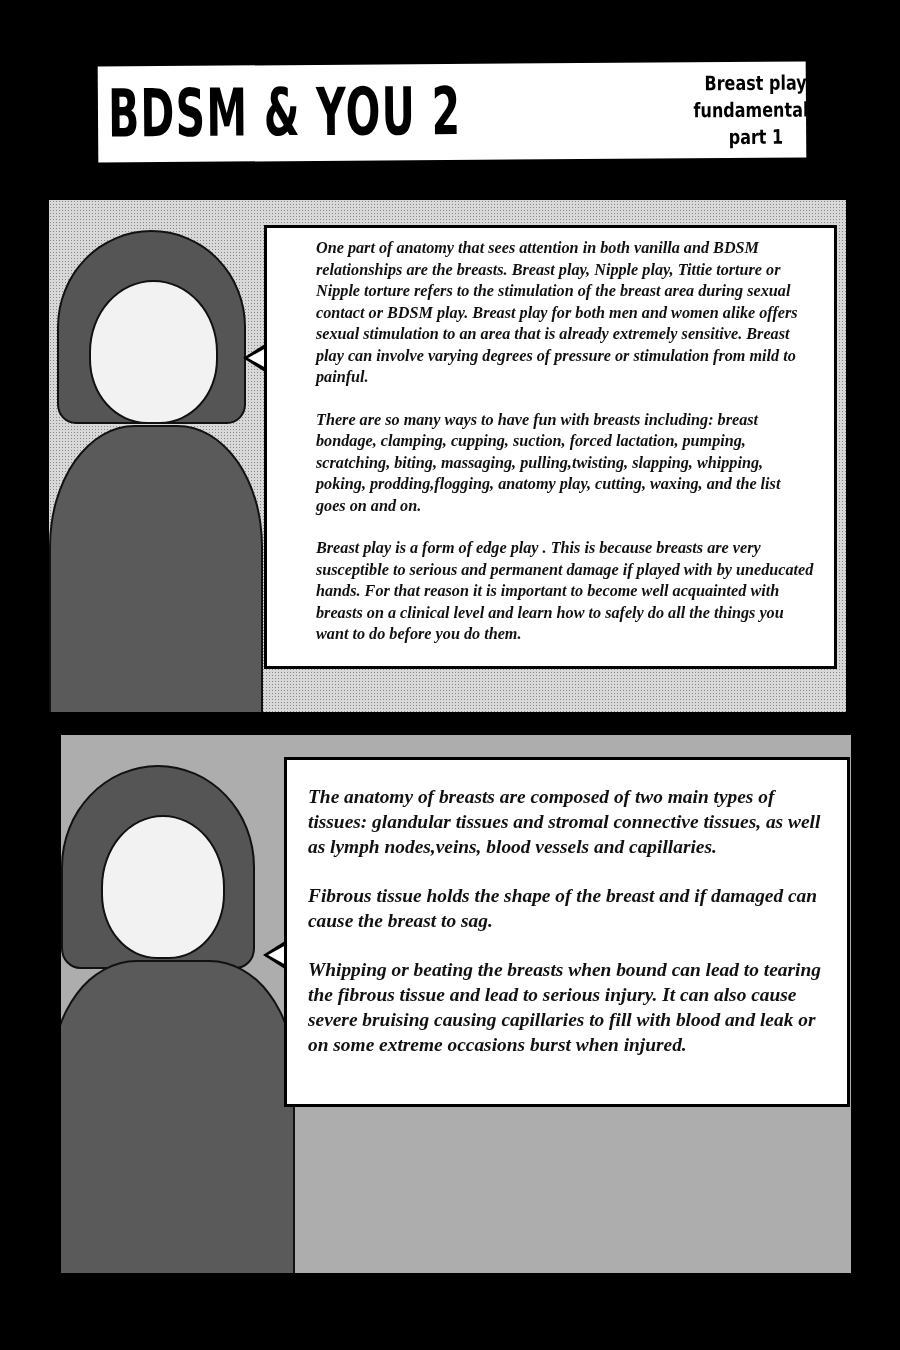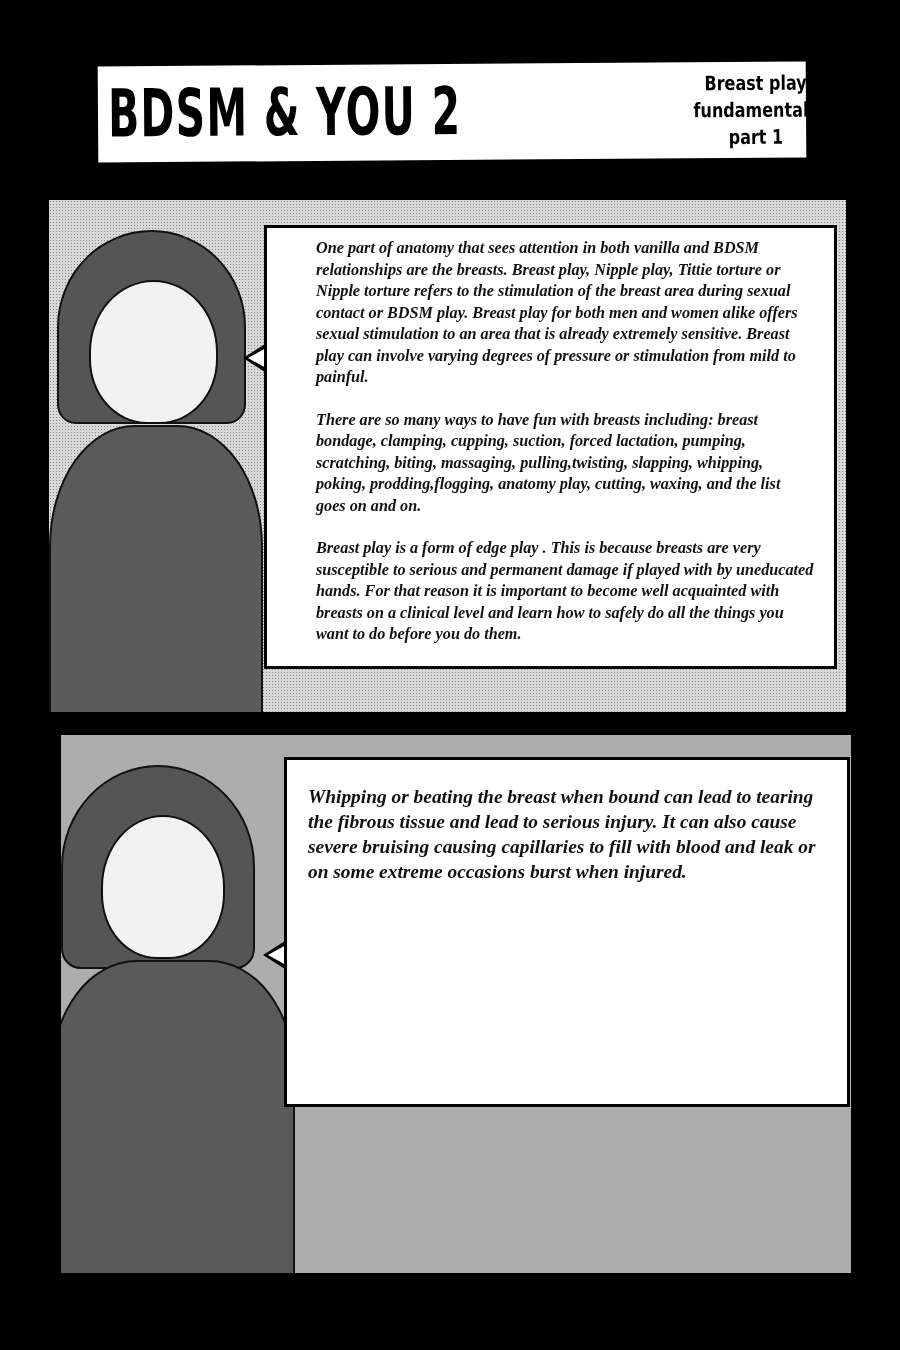--- a/index.html
+++ b/index.html
@@ -86,15 +86,17 @@
     <p>Breast play is a form of edge play . This is because breasts are very susceptible to serious and permanent damage  if played with by uneducated hands. For that reason  it is important to become well acquainted  with breasts on a clinical level  and learn how to safely do all the things you want to do before you do them.</p>
   </div>
 </div>
 
 <div class="panel panel-2">
   <div class="figure figure-hair" style="left:0px;top:30px;width:190px;height:200px;"></div>
   <div class="figure figure-head" style="left:40px;top:80px;width:120px;height:140px;"></div>
   <div class="figure" style="left:-10px;top:225px;width:240px;height:320px;border-radius:35% 35% 0 0;"></div>
   <div class="tail tail-2"></div>
   <div class="bubble bubble-2">
-    <p>Whipping or beating the breast when bound can lead to tearing the fibrous tissue  and lead to serious injury. It can also cause severe bruising causing capillaries to fill with blood  and leak or on some extreme occasions burst when injured.</p>
+    <p>The anatomy of  breasts are composed of two main types of tissues: glandular tissues and stromal connective tissues, as well as lymph nodes,veins, blood vessels and capillaries.</p>
+    <p>Fibrous  tissue holds the shape of the breast and if damaged can cause the breast to sag.</p>
+    <p>Whipping or beating the breasts when bound can lead to tearing the fibrous tissue  and lead to serious injury. It can also cause severe bruising causing capillaries to fill with blood  and leak or on some extreme occasions burst when injured.</p>
   </div>
 </div>
 
 </body></html>

